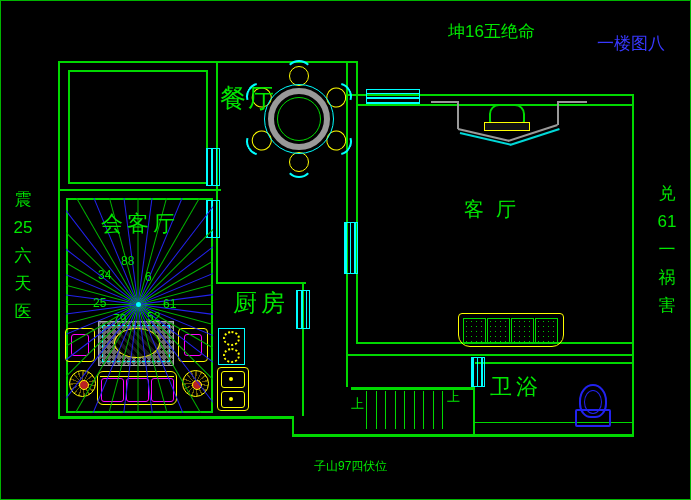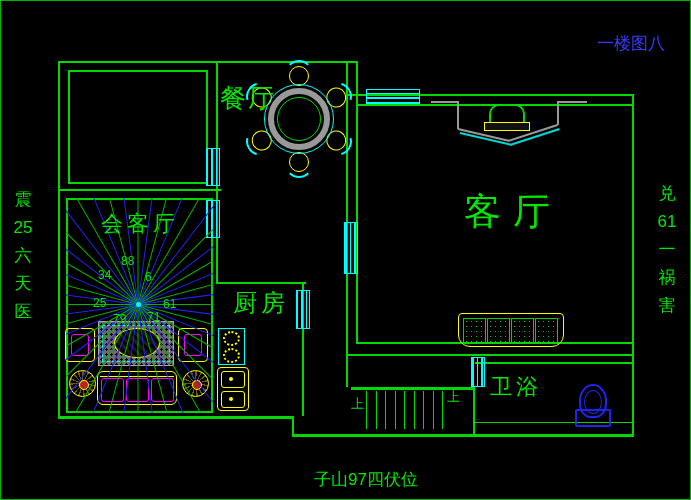--- a/index.html
+++ b/index.html
@@ -21,22 +21,23 @@
 .chair-back{position:absolute;left:-14px;top:-59px;width:28px;height:28px;border:2px solid #00ffff;border-radius:50%;border-bottom-color:transparent;border-left-color:transparent;border-right-color:transparent}
 .seat{position:absolute;border:1px solid #ff00ff;border-radius:3px}
 .plant{position:absolute;border:1px solid #ffff00;border-radius:50%;background:repeating-conic-gradient(#6a5a00 0 8deg,transparent 8deg 24deg)}
 .plant::after{content:"";position:absolute;left:50%;top:50%;width:8px;height:8px;margin:-4px;border-radius:50%;background:#b22;border:1px solid #ff0}
 </style>
 </head>
 <body>
 
 <div id="canvas">
 
+  <div class="glabel" style="left:447px;top:22px;font-size:17px">坤16五绝命</div>
   <div class="blabel" style="left:596px;top:34px;font-size:17px">一楼图八</div>
-  <div class="glabel" style="left:313px;top:470px;font-size:17px">子山97四伏位</div>
+  <div class="glabel" style="left:313px;top:459px;font-size:12px">子山97四伏位</div>
 
   <div class="vcol" style="left:8px;top:190px;width:28px">
     <span>震</span>
     <span>25</span>
     <span>六</span>
     <span>天</span>
     <span>医</span>
   </div>
   <div class="vcol" style="left:652px;top:184px;width:28px">
     <span>兑</span>
@@ -205,21 +206,21 @@
       </div>
     <div style="position:absolute;left:70px;top:104px;width:5px;height:5px;border-radius:50%;background:#00ffff"></div>
   </div>
 
   <div class="num" style="left:97px;top:268px">34</div>
   <div class="num" style="left:120px;top:254px">88</div>
   <div class="num" style="left:144px;top:270px">6</div>
   <div class="num" style="left:92px;top:296px">25</div>
   <div class="num" style="left:162px;top:297px">61</div>
   <div class="num" style="left:112px;top:312px">79</div>
-  <div class="num" style="left:146px;top:310px">71</div>
+  <div class="num" style="left:146px;top:310px">52</div>
 
   <div class="glabel" style="left:219px;top:84px;font-size:26px;letter-spacing:2px">餐厅</div>
   <div class="glabel" style="left:100px;top:212px;font-size:22px;letter-spacing:4px">会客厅</div>
   <div class="glabel" style="left:232px;top:290px;font-size:24px;letter-spacing:4px">厨房</div>
-  <div class="glabel" style="left:463px;top:192px;font-size:37px;letter-spacing:12px">客厅</div>
+  <div class="glabel" style="left:463px;top:198px;font-size:20px;letter-spacing:12px">客厅</div>
   <div class="glabel" style="left:489px;top:375px;font-size:22px;letter-spacing:4px">卫浴</div>
 
 </div>
 
 </body></html>

